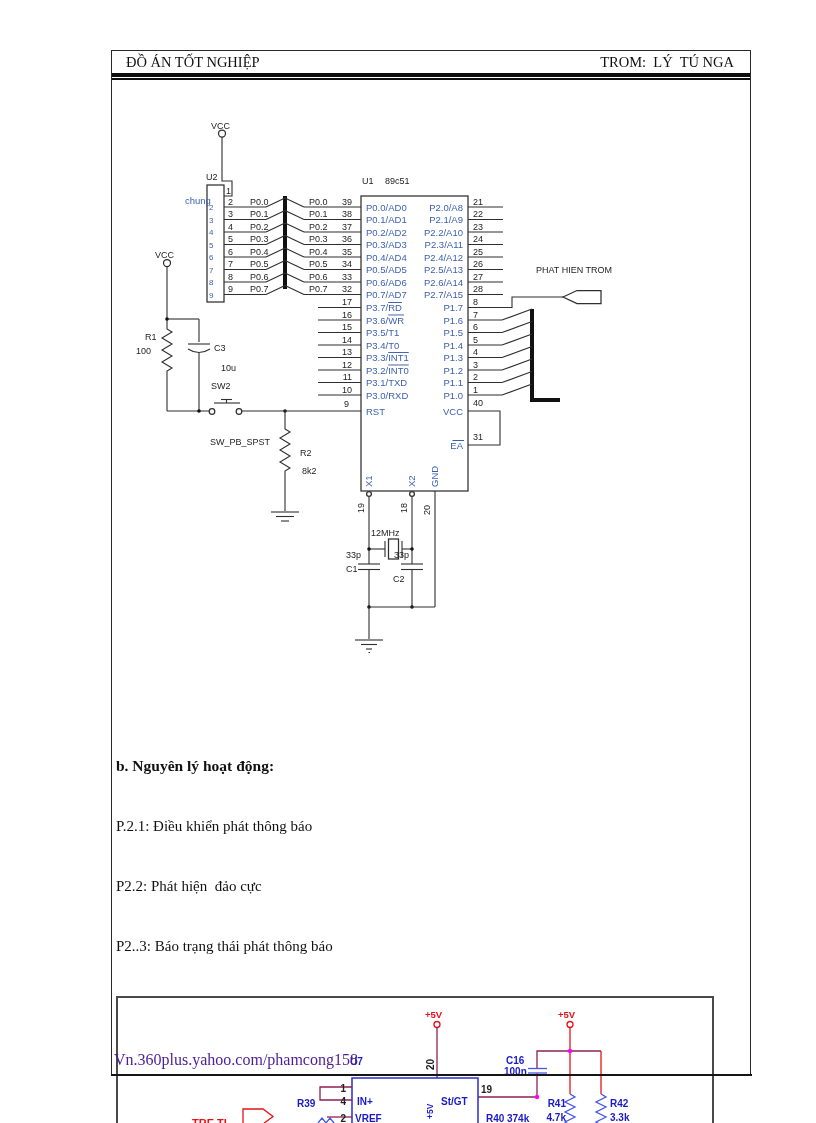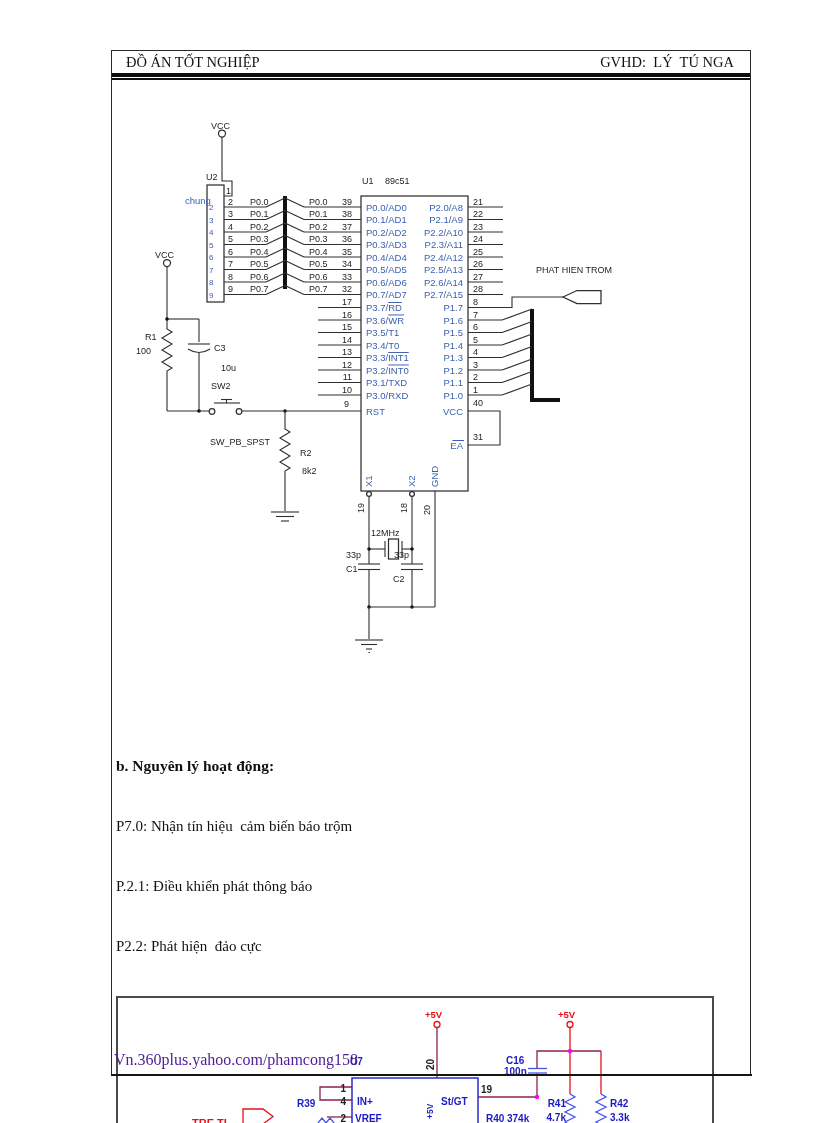--- a/index.html
+++ b/index.html
@@ -42,21 +42,21 @@
   .dchip{stroke:var(--dtmf-chip,#2b2bd0);stroke-width:1.5;fill:#fff;}
   .ddot{fill:var(--dtmf-dot,#ff00ff);}
   .dbox{stroke:#4a4a4a;stroke-width:2;fill:#fff;}
 </style>
 </head>
 <body>
 
 <div class="abs" id="page-frame"></div>
 <div class="abs" id="header">
   <span class="hl">ĐỒ ÁN TỐT NGHIỆP</span>
-  <span class="hr">GVHD:  LÝ  TÚ NGA</span>
+  <span class="hr">TROM:  LÝ  TÚ NGA</span>
 </div>
 <div class="abs" id="header-rule"></div>
 
 <svg class="abs" style="left:111px;top:85px" width="641" height="580" viewBox="111 85 641 580">
   <g id="mcu-base">
 
     <circle cx="222" cy="133.5" r="3.5" class="comp"></circle>
     <path d="M222,137 V181 H232 V196 H224" class="w"></path>
 
     <rect x="207" y="185" width="17" height="117" class="comp"></rect>
@@ -323,21 +323,20 @@
     <text x="346" y="558" class="num">33p</text>
     <text x="346" y="572" class="num">C1</text>
     <text x="394" y="558" class="num">33p</text>
     <text x="393" y="582" class="num">C2</text>
     <text x="536" y="273" class="num">PHAT HIEN TROM</text>
   </g>
 </svg>
 
 <div class="abs" id="doc-text">
   <div class="bold">b. Nguyên lý hoạt động:</div>
-  <div>P7.0: Nhận tín hiệu  cảm biến báo trộm</div>
   <div>P.2.1: Điều khiển phát thông báo</div>
   <div>P2.2: Phát hiện  đảo cực</div>
   <div>P2..3: Báo trạng thái phát thông báo</div>
   <div>P3.0: Chọn thiết bị gọi (Điện thoại di động hoặc Điện thoại bàn)</div>
   
   
   
   
 </div>
 

